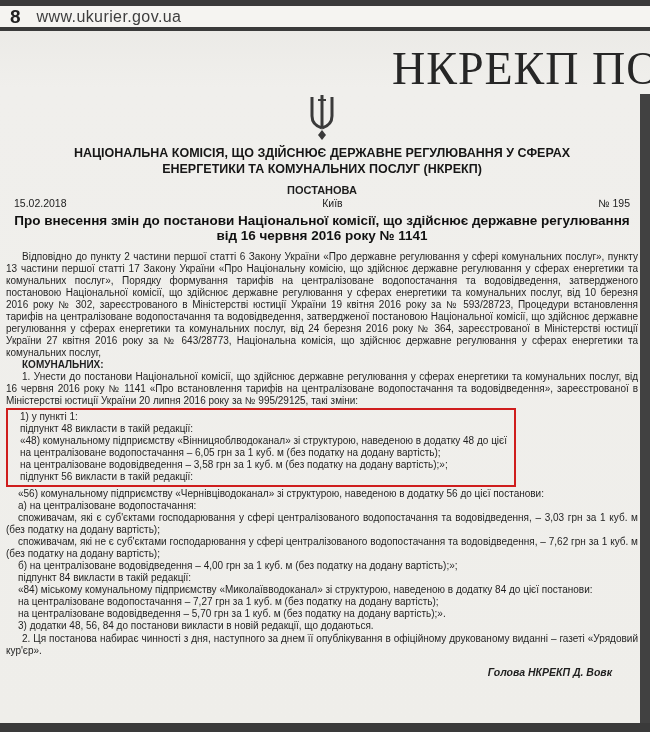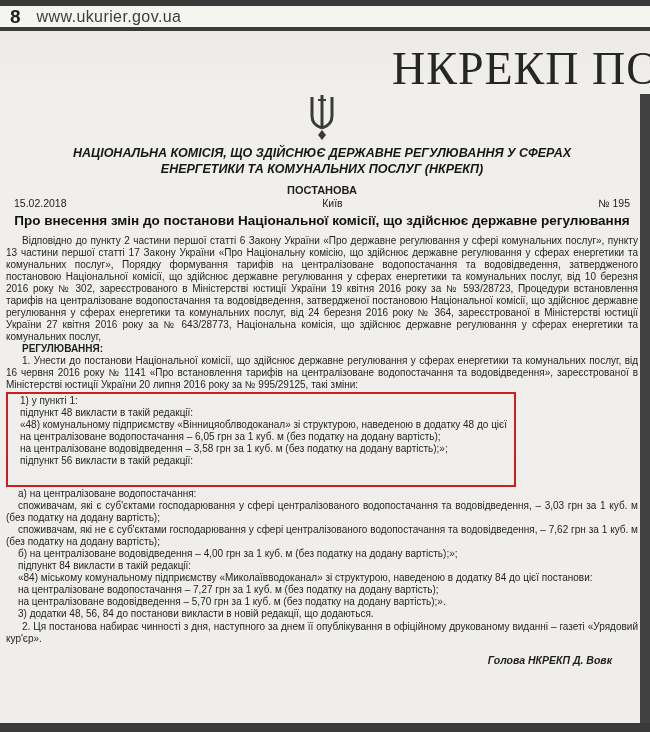--- a/index.html
+++ b/index.html
@@ -22,29 +22,29 @@
   .headline {
     position:absolute; top:42px; left:392px;
     font-family:"Liberation Serif", serif;
     font-size:46px; color:#262626; white-space:nowrap; letter-spacing:1px;
   }
   .right-strip { position:absolute; top:94px; right:0; width:10px; height:638px; background:#414141; }
   .bottom-strip { position:absolute; bottom:0; left:0; width:650px; height:9px; background:#3a3a3a; }
 
   .doc { position:absolute; top:92px; left:6px; width:632px; }
   .emblem { display:flex; justify-content:center; margin-bottom:3px; }
-  .authority { text-align:center; font-weight:bold; font-size:12.5px; line-height:1.3; color:#161616;font-style:italic; }
+  .authority { text-align:center; font-weight:bold; font-size:12.5px; line-height:1.3; color:#161616; }
   .doctype { text-align:center; font-weight:bold; font-size:11px; margin-top:6px; }
   .dateline { display:flex; justify-content:space-between; font-size:10.5px; padding:0 8px; margin-top:1px;align-items:flex-end; }
   .title { text-align:center; font-weight:bold; font-size:13.5px; line-height:1.18; margin-top:4px; color:#111; }
 
   .bodytext { font-size:10px; line-height:1.2; text-align:justify; margin-top:7px; color:#1f1f1f; }
   .para { text-indent:16px; }
   .bold-line { font-weight:bold; text-indent:16px; }
-  .redbox { border:2px solid #cf1d1d; width:510px; padding:1px 4px 18px 2px; margin:1px 0; }
+  .redbox { border:2px solid #cf1d1d; width:510px; padding:1px 4px 2px 2px; margin:1px 0; }
   .redbox .line { text-indent:10px; text-align:left; white-space:nowrap; overflow:hidden; }
   .line-ind { text-indent:12px; }
   .final { text-indent:16px; margin-top:1px; }
   .signature { text-align:right; font-weight:bold; font-style:italic; font-size:10.5px; margin-top:9px; padding-right:26px; }
 </style>
 </head>
 <body>
 
 <div class="topbar"></div>
 
@@ -77,37 +77,39 @@
   <div class="doctype">ПОСТАНОВА</div>
 
   <div class="dateline">
     <span>15.02.2018</span>
     <span>Київ</span>
     <span>№ 195</span>
   </div>
 
   <h1 class="title">
     <div>Про внесення змін до постанови Національної комісії, що здійснює державне регулювання</div>
+    <div>від 16 червня 2016 року № 1141</div>
   </h1>
 
   <section class="bodytext">
 
     <p class="para">Відповідно до пункту 2 частини першої статті 6 Закону України «Про державне регулювання у сфері комунальних послуг», пункту 13 частини першої статті 17 Закону України «Про Національну комісію, що здійснює державне регулювання у сферах енергетики та комунальних послуг», Порядку формування тарифів на централізоване водопостачання та водовідведення, затвердженого постановою Національної комісії, що здійснює державне регулювання у сферах енергетики та комунальних послуг, від 10 березня 2016 року № 302, зареєстрованого в Міністерстві юстиції України 19 квітня 2016 року за № 593/28723, Процедури встановлення тарифів на централізоване водопостачання та водовідведення, затвердженої постановою Національної комісії, що здійснює державне регулювання у сферах енергетики та комунальних послуг, від 24 березня 2016 року № 364, зареєстрованої в Міністерстві юстиції України 27 квітня 2016 року за № 643/28773, Національна комісія, що здійснює державне регулювання у сферах енергетики та комунальних послуг,</p>
-    <p class="bold-line">РЕГУЛЮВАННЯ:</p>
+    <p class="bold-line">КОМУНАЛЬНИХ:</p>
     <p class="para">1. Унести до постанови Національної комісії, що здійснює державне регулювання у сферах енергетики та комунальних послуг, від 16 червня 2016 року № 1141 «Про встановлення тарифів на централізоване водопостачання та водовідведення», зареєстрованої в Міністерстві юстиції  України  20 липня 2016 року за № 995/29125, такі зміни:</p>
 
     <div class="redbox">
       <div class="line">1) у пункті 1:</div>
       <div class="line">підпункт 48 викласти в такій редакції:</div>
       <div class="line">«48) комунальному підприємству «Вінницяоблводоканал» зі структурою, наведеною в додатку 48 до цієї постанови:</div>
       <div class="line">на централізоване водопостачання – 6,05 грн за 1 куб. м (без податку на додану вартість);</div>
       <div class="line">на централізоване водовідведення – 3,58 грн за 1 куб. м (без податку на додану вартість);»;</div>
       <div class="line">підпункт 56 викласти в такій редакції:</div>
     </div>
 
+    <p class="line-ind">«56) комунальному підприємству «Чернівціводоканал» зі структурою, наведеною в додатку 56 до цієї постанови:</p>
     <p class="line-ind">а) на централізоване водопостачання:</p>
     <p class="line-ind">споживачам, які є суб'єктами господарювання у сфері централізованого водопостачання та водовідведення, – 3,03 грн за 1 куб. м (без податку на додану вартість);</p>
     <p class="line-ind">споживачам, які не є суб'єктами господарювання у сфері централізованого водопостачання та водовідведення, – 7,62 грн за 1 куб. м (без податку на додану вартість);</p>
     <p class="line-ind">б) на централізоване водовідведення – 4,00 грн за 1 куб. м (без податку на додану вартість);»;</p>
     <p class="line-ind">підпункт 84 викласти в такій редакції:</p>
     <p class="line-ind">«84) міському комунальному підприємству «Миколаївводоканал» зі структурою, наведеною в додатку 84 до цієї постанови:</p>
     <p class="line-ind">на централізоване водопостачання – 7,27 грн за 1 куб. м (без податку на додану вартість);</p>
     <p class="line-ind">на централізоване водовідведення – 5,70 грн за 1 куб. м (без податку на додану вартість);».</p>
     <p class="line-ind">3) додатки 48, 56, 84 до постанови викласти в новій редакції, що додаються.</p>
 

